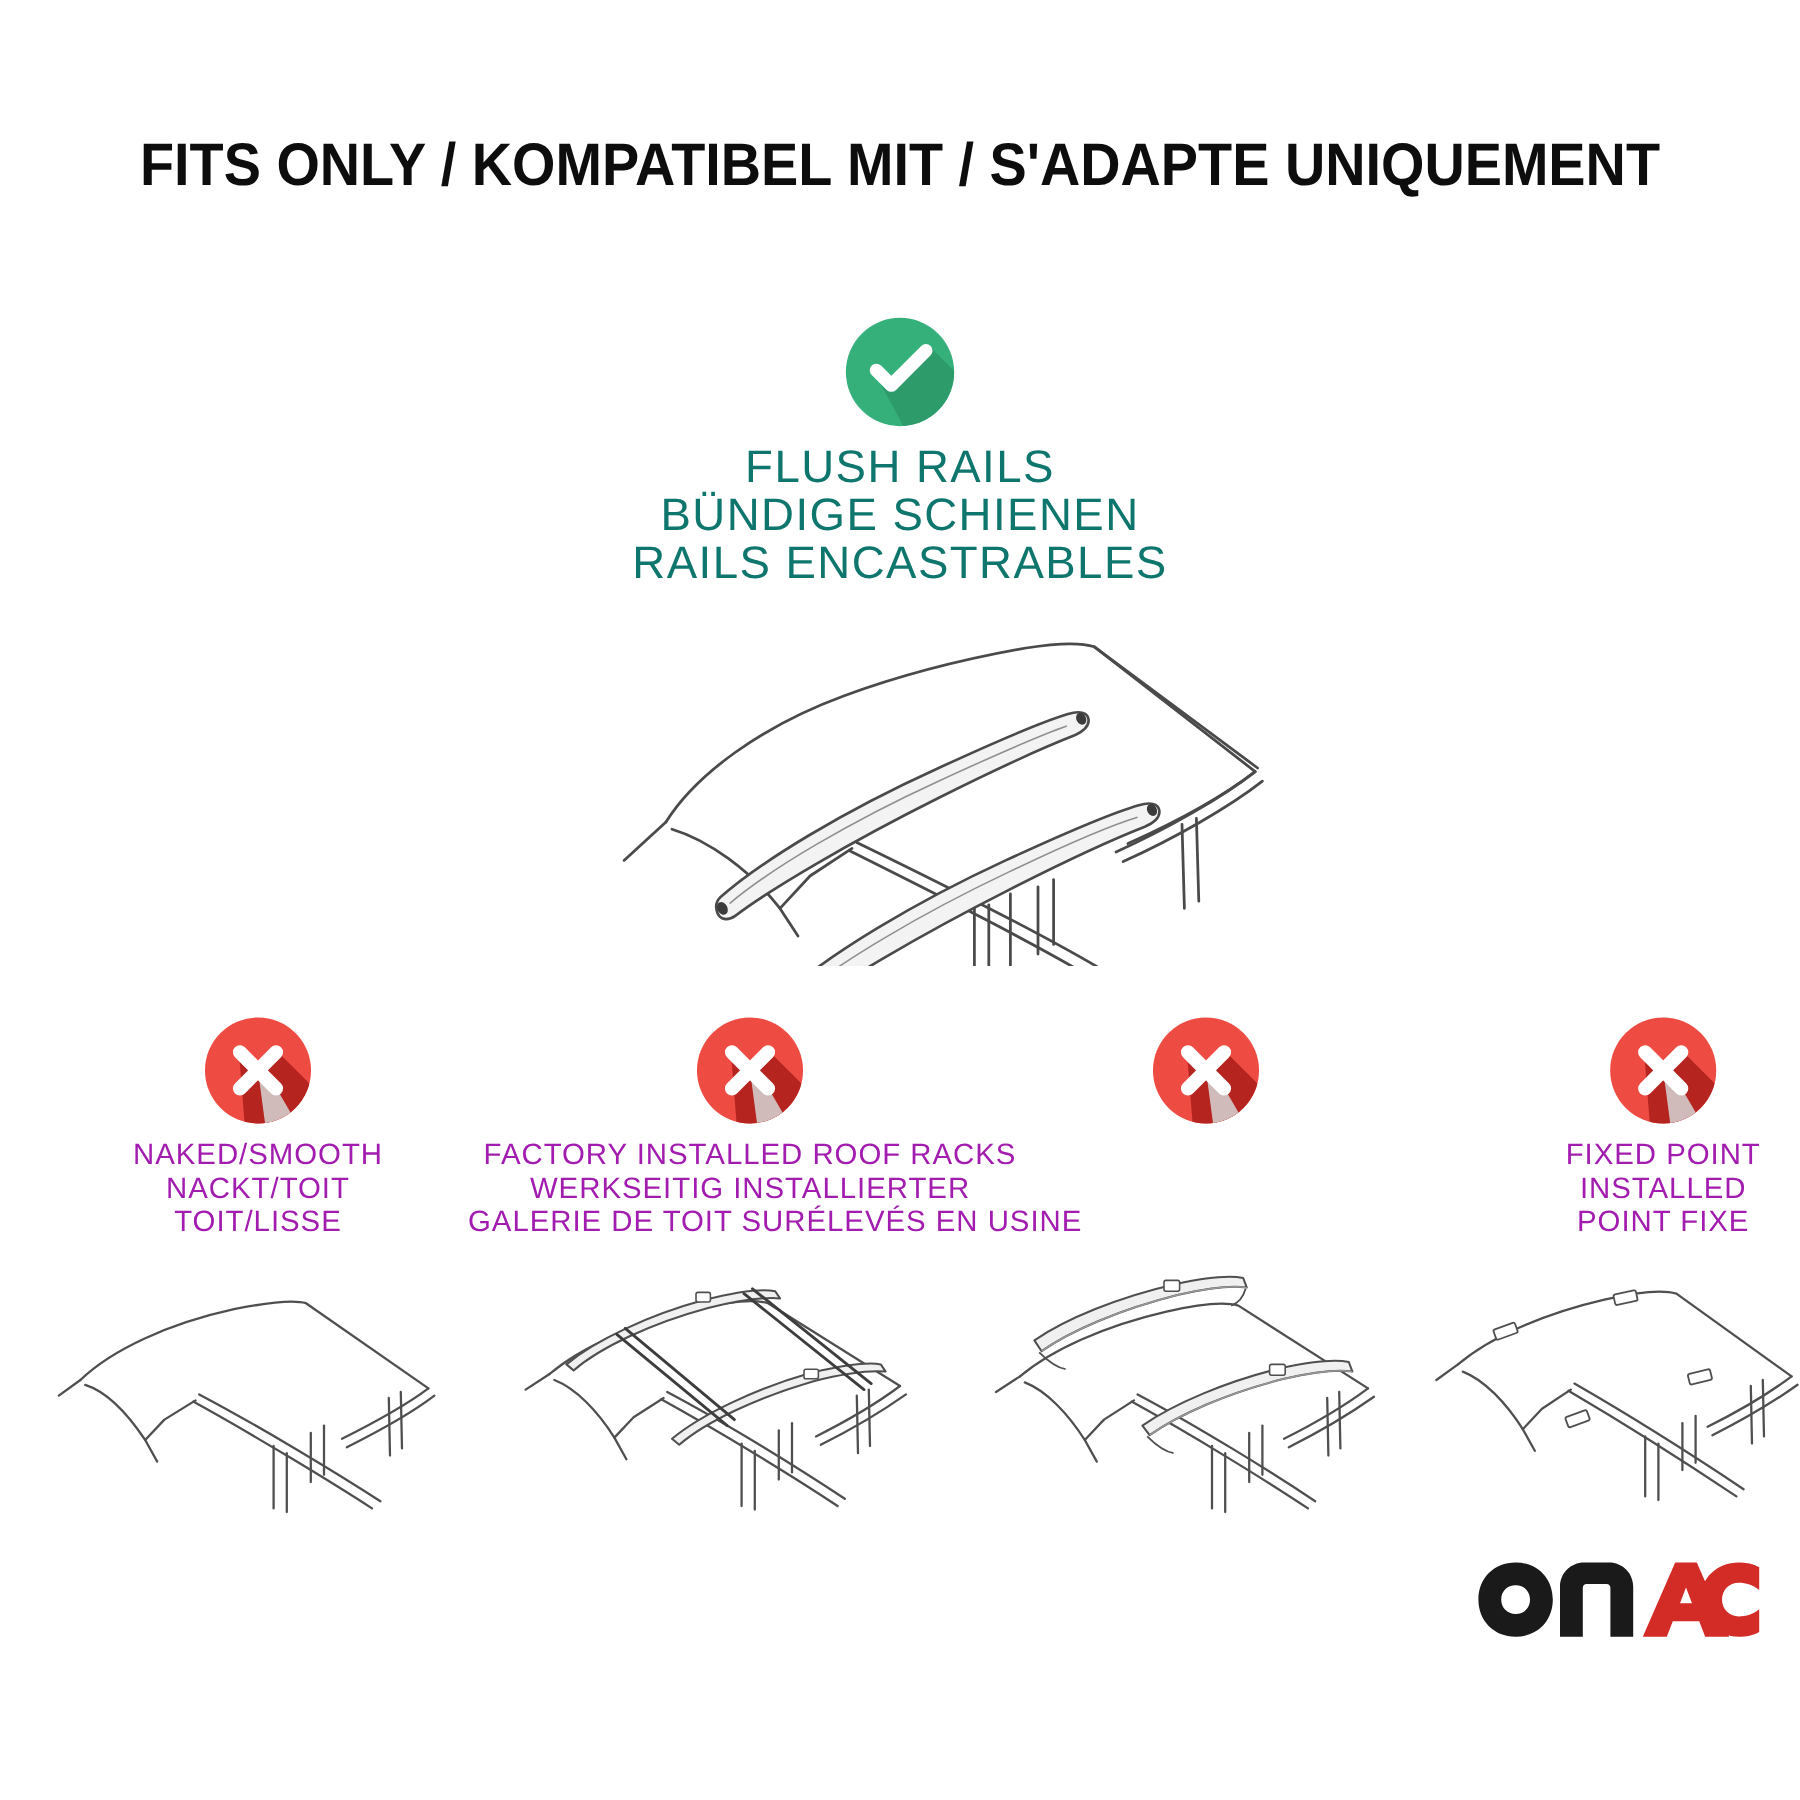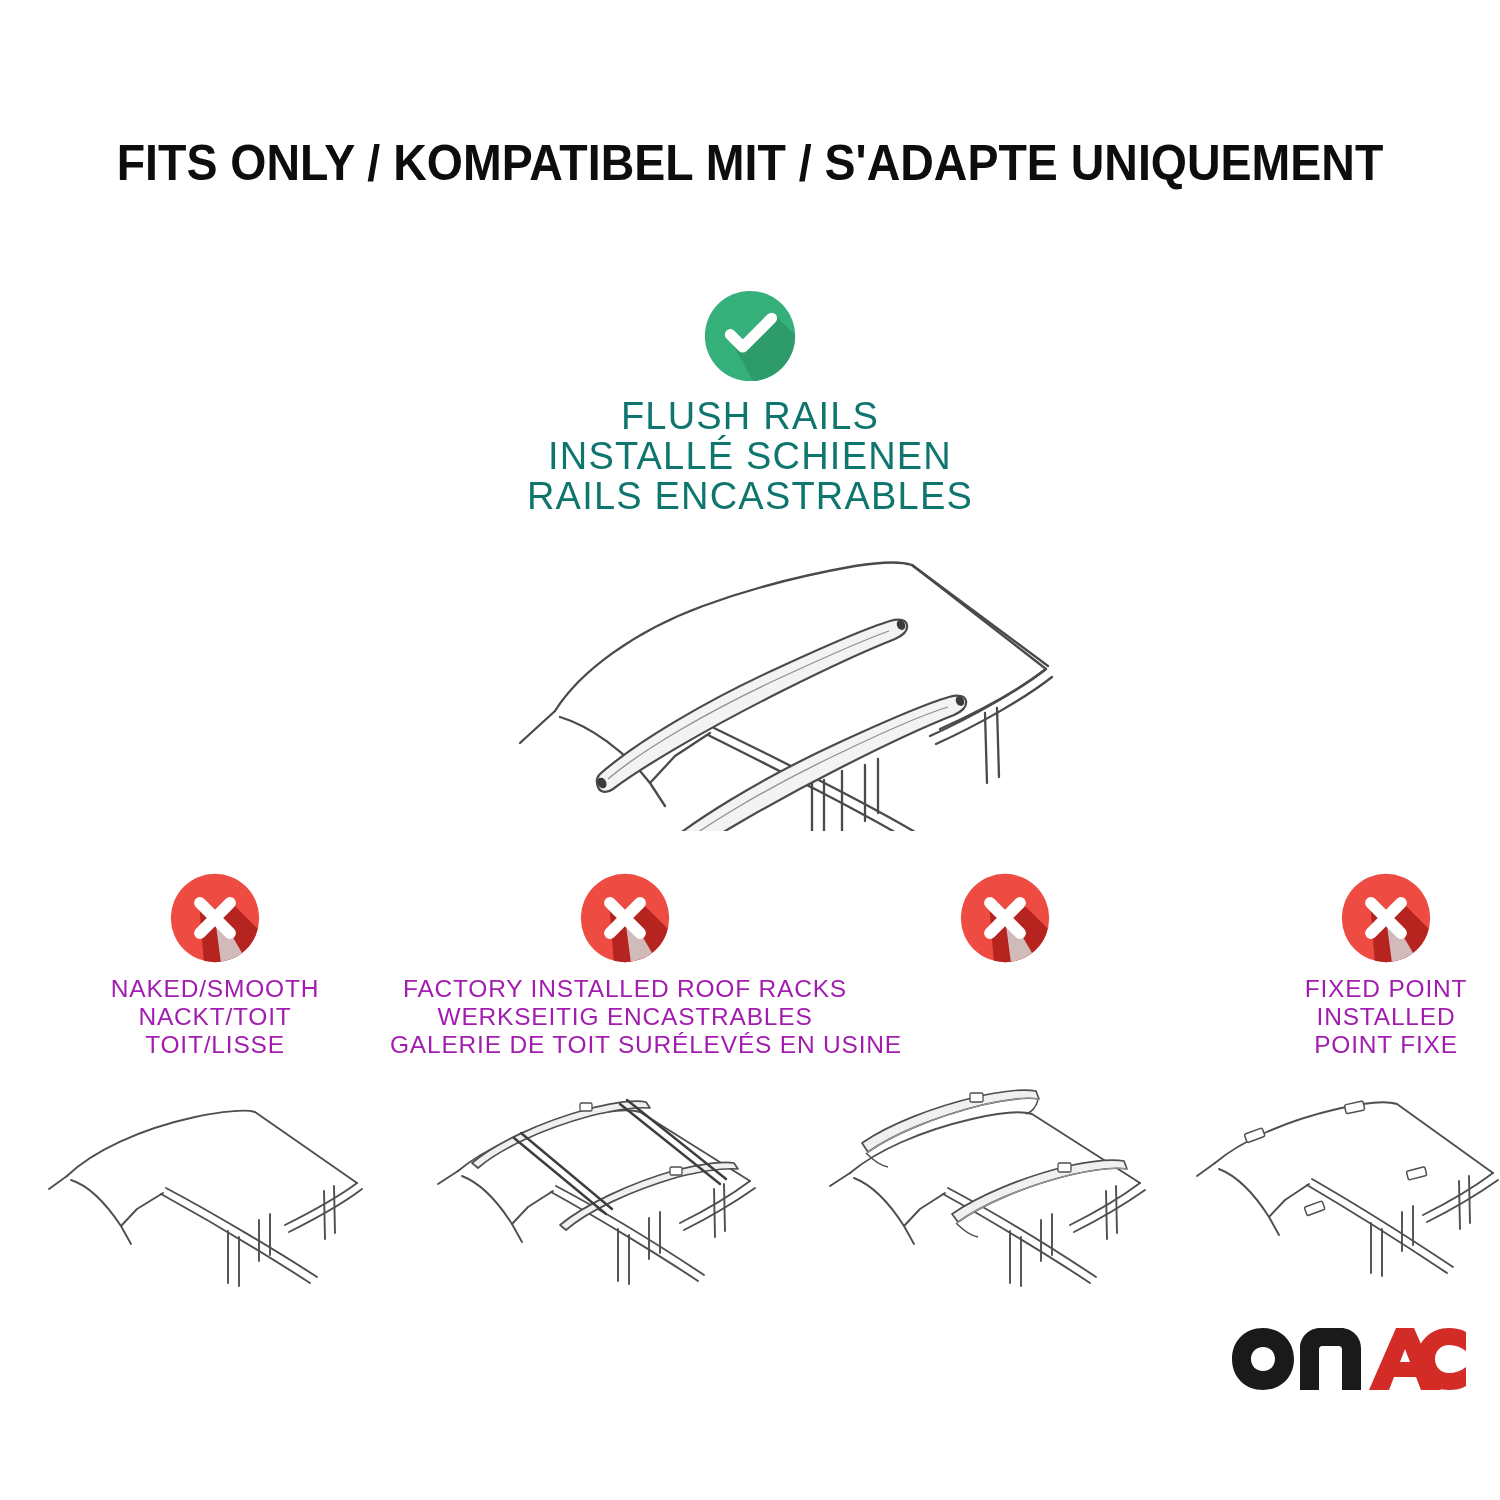--- a/index.html
+++ b/index.html
@@ -4,21 +4,21 @@
 <style>
   html,body{margin:0;padding:0;}
   body{
     width:1500px;height:1500px;
     background:#ffffff;
     font-family:"Liberation Sans", sans-serif;
     color:#111;
     overflow:hidden;
     position:relative;
   }
-  .page{position:relative;width:1500px;height:1388px;margin-top:26px;}
+  .page{position:relative;width:1500px;height:1388px;}
 
   
   .title{
     position:absolute;
     left:0;right:0;top:108px;
     text-align:center;
     font-family:"Liberation Sans", sans-serif;
     font-weight:700;
     font-size:50px;
     letter-spacing:0px;
@@ -117,21 +117,21 @@
       </defs>
       <circle cx="50" cy="50" r="47" fill="#35b07a"></circle>
       <g clip-path="url(#okclip)">
         <path d="M27 49 L41 63 L76 28 L120 72 L120 110 L60 110 Z" fill="#2e9b6b"></path>
       </g>
       <path d="M29.5 48.5 L42.5 61.5 L72.5 31.5" fill="none" stroke="#ffffff" stroke-width="11.5" stroke-linecap="round" stroke-linejoin="round"></path>
     </svg>
 
     <div class="ok-labels">
       <div>FLUSH RAILS</div>
-      <div>INSTALLÉ SCHIENEN</div>
+      <div>BÜNDIGE SCHIENEN</div>
       <div>RAILS ENCASTRABLES</div>
     </div>
   </div>
 
   <svg class="hero-art" viewBox="0 0 600 310">
     <g fill="none" stroke="#4a4a4a" stroke-width="2.3" stroke-linecap="round" stroke-linejoin="round">
 
       <path d="M95 190 C 120 150 175 110 243 85 C 300 64 355 52 395 45
                C 420 41 440 40 452 44 L 588 145"></path>
       <path d="M95 190 L 60 222"></path>
@@ -214,21 +214,21 @@
         <g clip-path="url(#xc1)">
           <path d="M33 33 L50 50 L67 33 L120 86 L120 120 L40 120 Z" fill="#b5241f"></path>
         </g>
         <g clip-path="url(#xc1)">
           <path d="M50 50 L67 67 L92 110 L58 110 Z" fill="#d6d6d6" opacity="0.85"></path>
         </g>
         <path d="M34 34 L66 66 M66 34 L34 66" stroke="#ffffff" stroke-width="12.5" stroke-linecap="round"></path>
       </svg>
       <div class="bad-labels">
         <div>FACTORY INSTALLED ROOF RACKS</div>
-        <div>WERKSEITIG ENCASTRABLES</div>
+        <div>WERKSEITIG INSTALLIERTER</div>
         <div>GALERIE DE TOIT SURÉLEVÉS EN USINE</div>
       </div>
     </div>
 
     <div class="bad-item i2">
       <svg class="bad-icon" viewBox="0 0 100 100">
         <defs>
             <clipPath id="xc2">
               <circle cx="50" cy="50" r="47"></circle>
             </clipPath>

